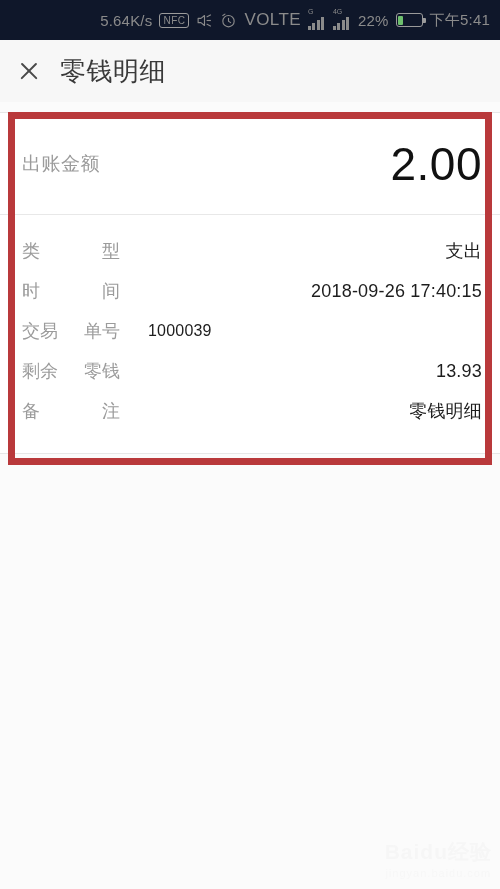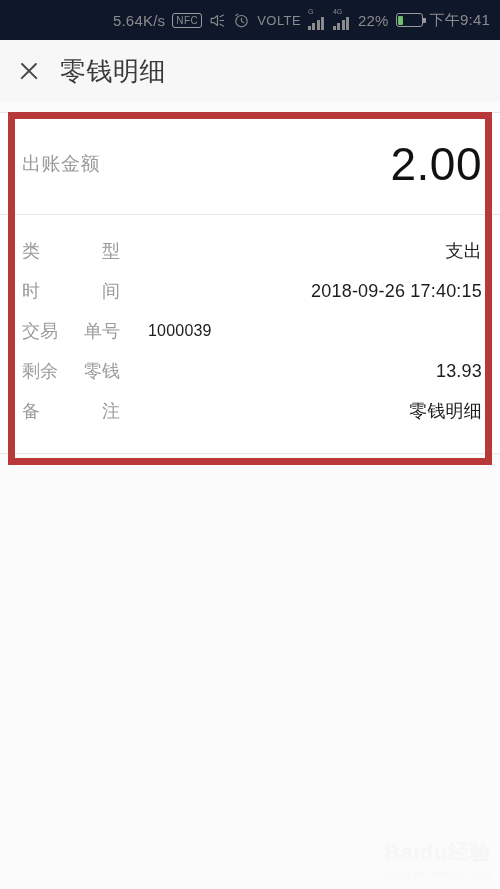--- a/index.html
+++ b/index.html
@@ -19,21 +19,21 @@
     padding-right:10px;
     color:#8e8e8e;
   }
   .sb-item{ display:flex; align-items:center; margin-left:7px; white-space:nowrap; }
   .sb-text{ font-size:15px; color:#8b8b8b; letter-spacing:.2px; }
   .sb-nfc{
     font-size:10px; color:#8b8b8b; border:1.4px solid #9b9b9b;
     border-radius:3px; padding:0 3px; line-height:13px; letter-spacing:.5px;
   }
   .sb-ico{ width:17px; height:17px; display:block; }
-  .sb-volte{ font-size:13px; color:#8b8b8b; letter-spacing:.4px; }
+  .sb-volte{ font-size:17px; color:#8b8b8b; letter-spacing:.4px; }
   .sb-sig{ display:flex; align-items:flex-end; height:15px; position:relative; }
   .sb-sig i{ display:block; width:3px; background:#8b8b8b; margin-right:1.5px; }
   .sb-sig i:nth-child(1){height:4px}
   .sb-sig i:nth-child(2){height:7px}
   .sb-sig i:nth-child(3){height:10px}
   .sb-sig i:nth-child(4){height:13px}
   .sb-gen{ font-size:7px; color:#8b8b8b; position:absolute; top:-2px; left:0; line-height:7px;}
   .sb-sigwrap{ position:relative; padding-top:5px; }
   .sb-batt{
     width:27px; height:14px; border:1.5px solid #9a9a9a; border-radius:3px;
@@ -162,21 +162,21 @@
       <span class="sb-text">22%</span>
     </div>
 
     <div class="sb-item">
       <span class="sb-batt">
         <span class="sb-battfill" id="battfill" style="width: 22%;"></span>
       </span>
     </div>
 
     <div class="sb-item">
-      <span class="sb-text">下午9:41</span>
+      <span class="sb-text">下午5:41</span>
     </div>
   </div>
 
   <div class="titlebar">
     <div class="close-x"></div>
     <div class="title-text">零钱明细</div>
   </div>
 
   <div class="card">
 

